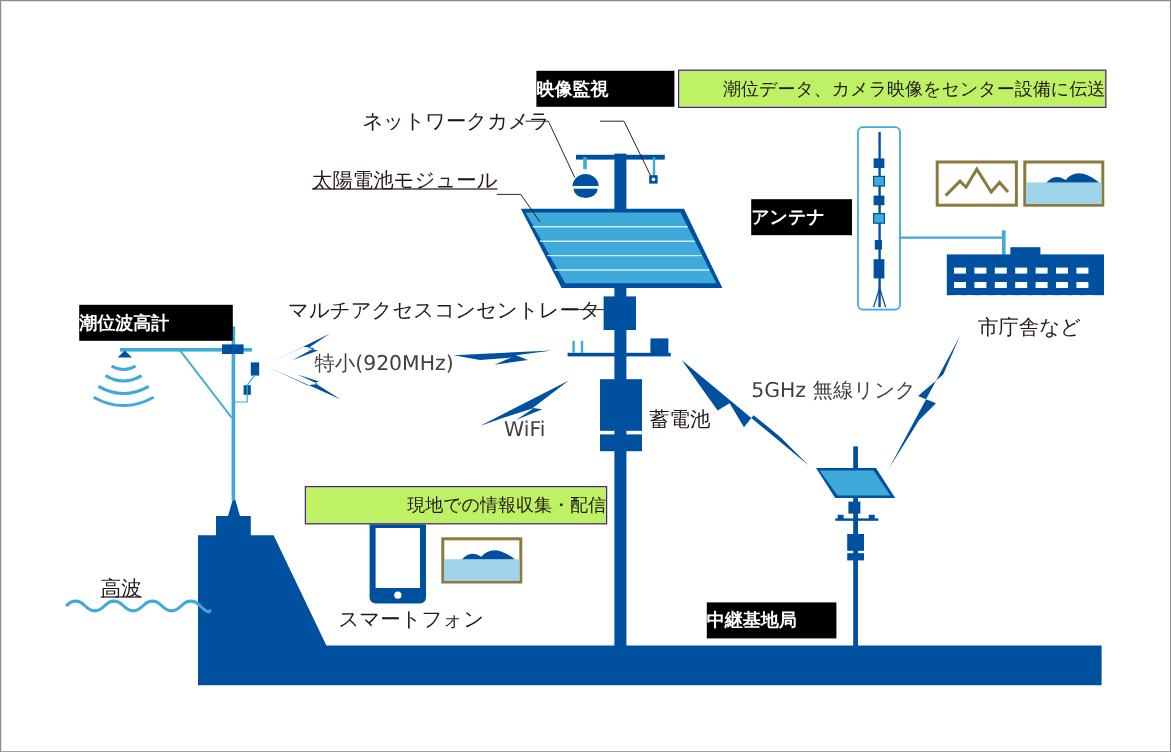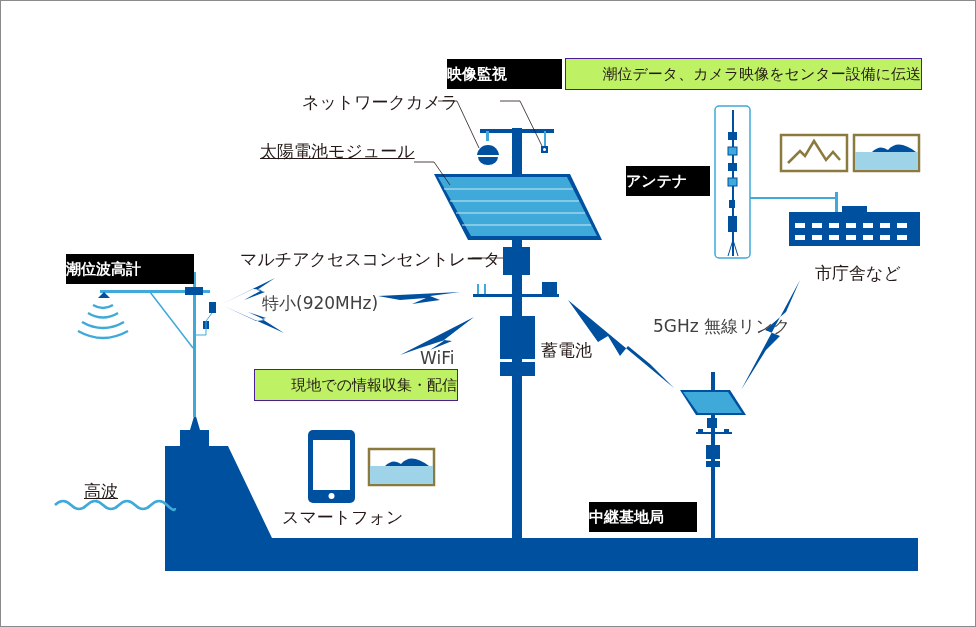--- a/index.html
+++ b/index.html
@@ -177,19 +177,19 @@
 
 <div class="tag" style="left:447px;top:59px;width:115px;">映像監視</div>
 <div class="box" style="left:565px;top:58px;width:355px;">潮位データ、カメラ映像をセンター設備に伝送</div>
 <div class="lbl" style="left:302px;top:94px;">ネットワークカメラ</div>
 <div class="lbl" style="left:260px;top:143px;text-decoration:underline;">太陽電池モジュール</div>
 <div class="tag" style="left:626px;top:166px;width:84px;">アンテナ</div>
 <div class="lbl" style="left:240px;top:251px;">マルチアクセスコンセントレータ</div>
 <div class="tag" style="left:66px;top:254px;width:128px;">潮位波高計</div>
 <div class="lbl blue" style="left:262px;top:295px;">特小(920MHz)</div>
 <div class="lbl" style="left:815px;top:265px;">市庁舎など</div>
-<div class="lbl blue" style="left:626px;top:318px;margin-left:27px;">5GHz 無線リンク</div>
+<div class="lbl blue" style="left:626px;top:318px;">5GHz 無線リンク</div>
 <div class="lbl blue" style="left:420px;top:350px;">WiFi</div>
 <div class="lbl" style="left:541px;top:342px;">蓄電池</div>
-<div class="box" style="left:254px;top:369px;width:202px;">現地での情報収集・配信</div>
+<div class="box" style="left:254px;top:405px;width:202px;padding-left:48px;">現地での情報収集・配信</div>
 <div class="lbl" style="left:84px;top:483px;text-decoration:underline;">高波</div>
 <div class="lbl" style="left:282px;top:509px;">スマートフォン</div>
 <div class="tag" style="left:589px;top:502px;width:108px;">中継基地局</div>
 
 </body></html>

